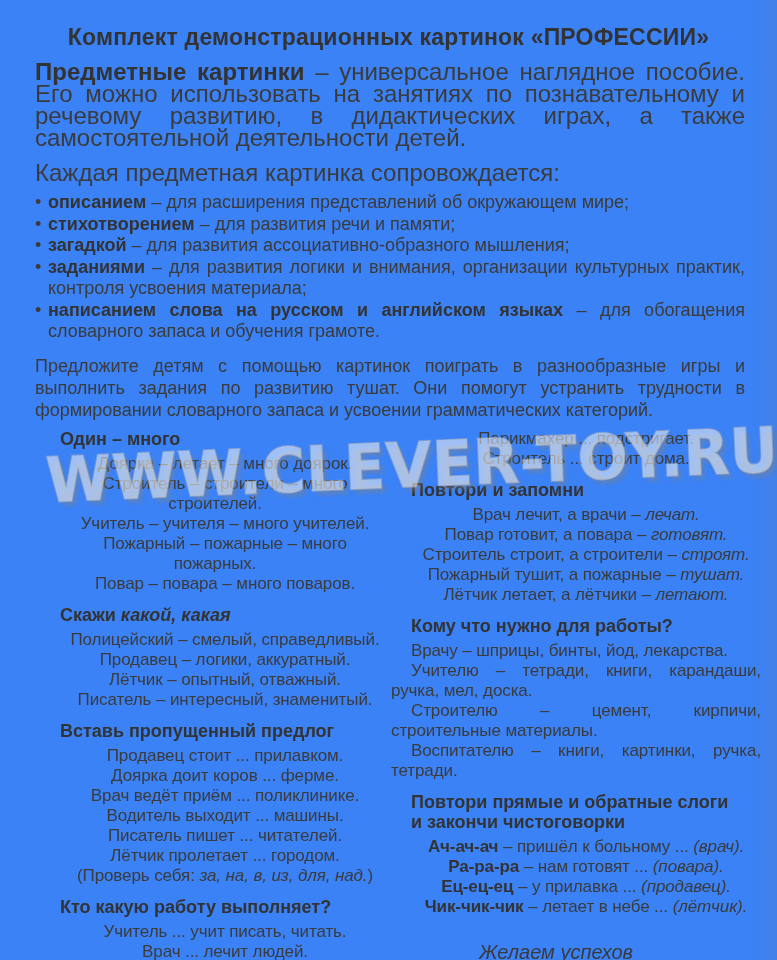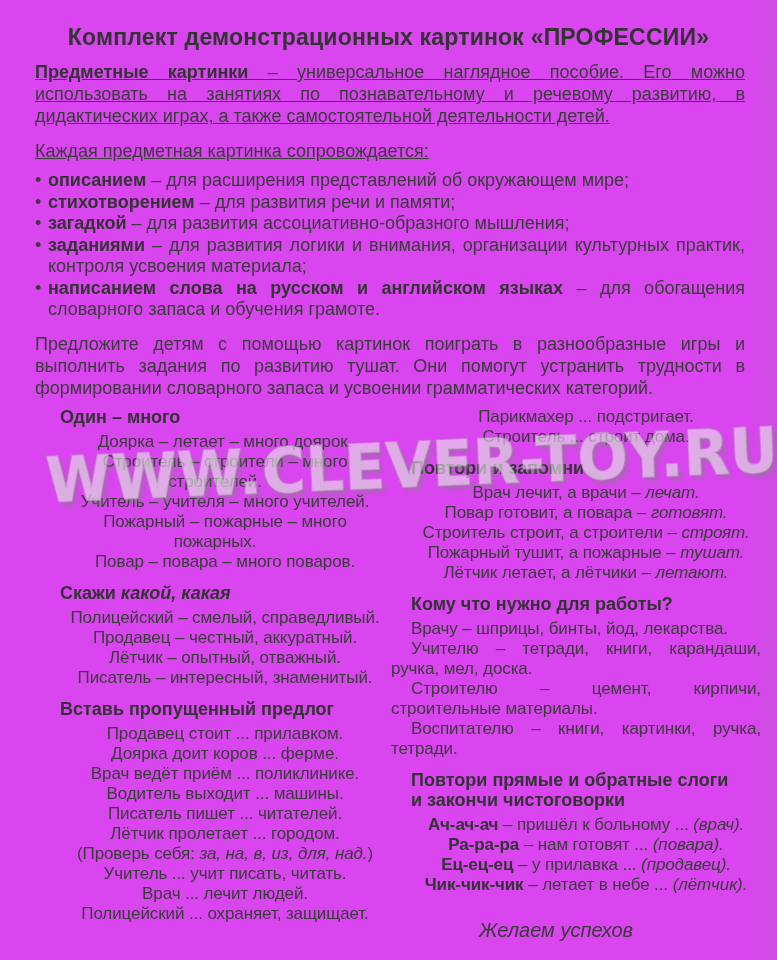--- a/index.html
+++ b/index.html
@@ -1,30 +1,30 @@
 <!DOCTYPE html>
 <html><head>
 <meta charset="utf-8">
 <style>
   html,body { margin:0; padding:0; background:#dcdcdc; }
   .page {
     position:relative; width:777px; height:960px; margin:0 auto;
-    background:#d946ef; overflow:hidden;
+    background:#3b82f6; overflow:hidden;
     font-family:"Liberation Sans", sans-serif; color:#3b3b3b;
   }
   .edge-shade {
     position:absolute; top:0; right:0; width:26px; height:100%;
     background:linear-gradient(to right, rgba(120,120,120,0), rgba(120,120,120,0.12));
     pointer-events:none;
   }
   .title {
     margin:24px 30px 0; font-size:23px; font-weight:700;
     text-align:center; color:#333; letter-spacing:0.2px;
   }
-  .para { margin:10px 32px 0 35px; font-size:18px; line-height:22px; text-align:justify;text-decoration:underline; }
+  .para { margin:10px 32px 0 35px; font-size:24px; line-height:22px; text-align:justify; }
   .para b { color:#333; }
   .lead-line { margin-top:13px; text-align:left; }
   .bullets { list-style:none; margin:8px 32px 0 35px; padding:0; }
   .bullets li { position:relative; padding-left:13px; font-size:18px; line-height:21.5px; text-align:justify; }
   .bullets li::before { content:"•"; position:absolute; left:0; top:0; }
   .bullets b { color:#333; }
   .para2 { margin:12px 32px 0 35px; font-size:18px; line-height:22px; text-align:justify; }
   .columns { display:flex; padding-left:40px; margin-top:8px; align-items:flex-start; }
   .col-left  { flex:0 0 350px; width:350px; }
   .col-right { flex:0 0 370px; width:370px; margin-left:1px; }
@@ -74,33 +74,34 @@
     <div class="col col-left">
       <div class="h">Один – много</div>
       <div class="line">Доярка – летает – много доярок.</div>
       <div class="line">Строитель – строители – много строителей.</div>
       <div class="line">Учитель – учителя – много учителей.</div>
       <div class="line">Пожарный – пожарные – много пожарных.</div>
       <div class="line">Повар – повара – много поваров.</div>
 
       <div class="h"><span>Скажи </span><span class="bi">какой, какая</span></div>
       <div class="line">Полицейский – смелый, справедливый.</div>
-      <div class="line">Продавец – честный, аккуратный.</div>
+      <div class="line">Продавец – логики, аккуратный.</div>
       <div class="line">Лётчик – опытный, отважный.</div>
       <div class="line">Писатель – интересный, знаменитый.</div>
 
       <div class="h">Вставь пропущенный предлог</div>
       <div class="line">Продавец стоит ... прилавком.</div>
       <div class="line">Доярка доит коров ... ферме.</div>
       <div class="line">Врач ведёт приём ... поликлинике.</div>
       <div class="line">Водитель выходит ... машины.</div>
       <div class="line">Писатель пишет ... читателей.</div>
       <div class="line">Лётчик пролетает ... городом.</div>
       <div class="line"><span>(Проверь себя: </span><i>за, на, в, из, для, над.</i><span>)</span></div>
 
+      <div class="h">Кто какую работу выполняет?</div>
       <div class="line">Учитель ... учит писать, читать.</div>
       <div class="line">Врач ... лечит людей.</div>
       <div class="line">Полицейский ... охраняет, защищает.</div>
     </div>
 
     <div class="col col-right">
       <div class="line">Парикмахер ... подстригает.</div>
       <div class="line">Строитель ... строит дома.</div>
 
       <div class="h">Повтори и запомни</div>

